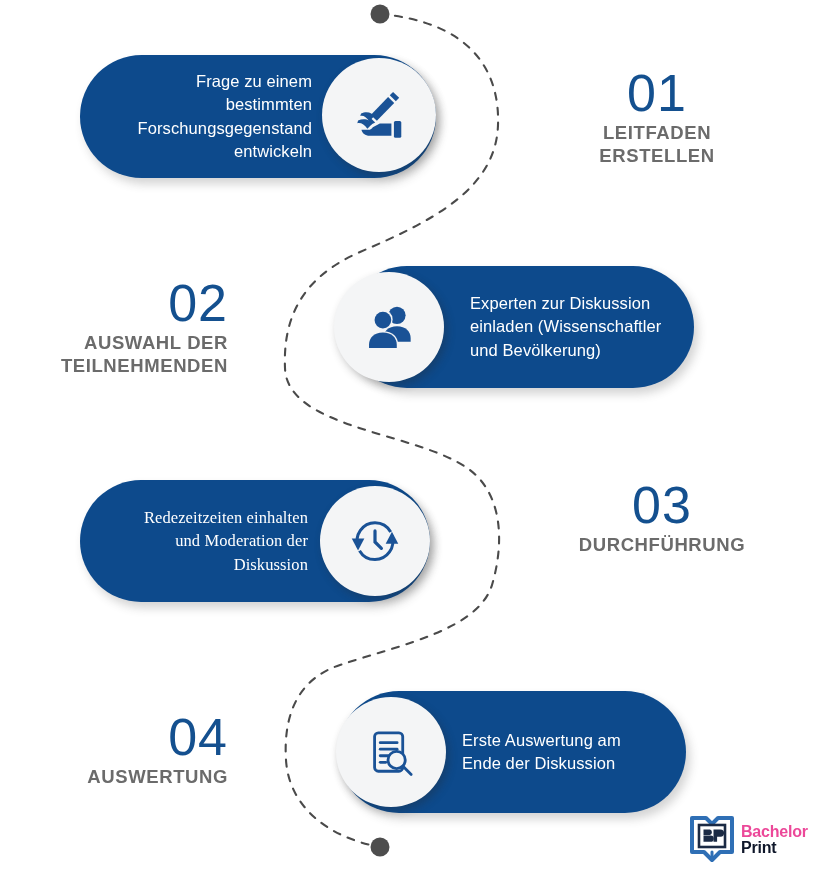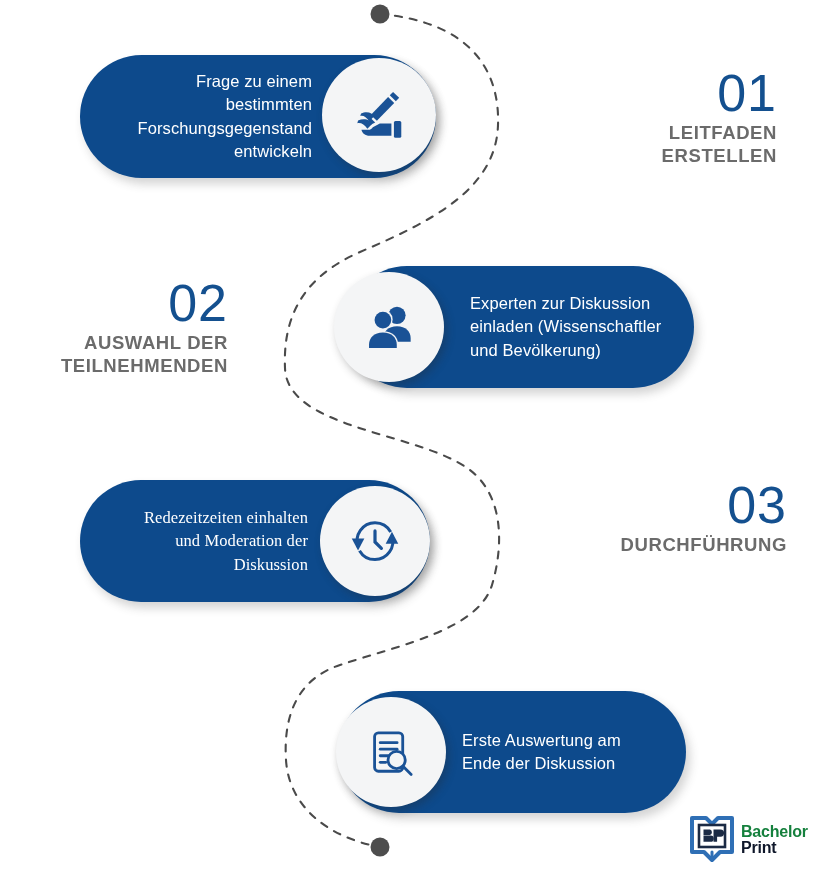--- a/index.html
+++ b/index.html
@@ -74,40 +74,40 @@
   }
   .step-cap {
     color: #6b6b6b;
     font-size: 18.5px;
     font-weight: 700;
     line-height: 1.22;
     letter-spacing: .6px;
     white-space: pre-line;
     margin-top: 3px;
   }
-  .align-left  { text-align: right; }
+  .align-left  { text-align: center; }
   .align-right { text-align: right; }
 
   
   #brand {
     position: absolute;
     left: 690px;
     top: 814px;
     display: flex;
     align-items: center;
     gap: 7px;
     z-index: 5;
   }
   .brand-words {
     display: flex;
     flex-direction: column;
     line-height: 1.03;
   }
   .brand-top {
-    color: #15803d;
+    color: #ec4899;
     font-size: 16px;
     font-weight: 700;
     letter-spacing: -.2px;
   }
   .brand-bot {
     color: #0f172a;
     font-size: 16px;
     font-weight: 700;
     letter-spacing: -.2px;
   }
@@ -210,20 +210,24 @@
         <path d="M18.5 11.5 h22.0 a4 4 0 0 1 4 4 v33.0 a4 4 0 0 1 -4 4 h-22.0 a4 4 0 0 1 -4 -4 v-33.0 a4 4 0 0 1 4 -4 z"></path>
         <path d="M20.5 22.0 h18.0"></path>
         <path d="M20.5 29.0 h18.0"></path>
         <path d="M20.5 36.0 h9.0"></path>
         <path d="M20.5 43.0 h6.0"></path>
         <circle cx="38.0" cy="40.5" r="9.2" fill="#f4f5f6"></circle>
         <path d="M44.8 47.3 L53.5 56.0"></path>
       </g>
     </svg>
   </div>
+  <div class="step-label align-right" style="left:30px; top:712px; width:198px;">
+    <div class="step-num">04</div>
+    <div class="step-cap">AUSWERTUNG</div>
+  </div>
 
   <div id="brand">
     <svg width="44" height="52" viewBox="0 0 44 52">
       <path d="M2 4 h14 l6 6 l6 -6 h14 v34 h-12 l-8 8 l-8 -8 h-12 z" fill="none" stroke="#2f6fb5" stroke-width="4" stroke-linejoin="round"></path>
       <rect x="9" y="11" width="26" height="22" fill="none" stroke="#1b2a44" stroke-width="2.6"></rect>
       <path d="M13.5 15.5 h6.5 a3 3 0 0 1 0 5.6 h-6.5 z
                M13.5 21.6 h7.2 a3.1 3.1 0 0 1 0 6.2 h-7.2 z" fill="#1b2a44"></path>
       <path d="M23.5 15.5 h7.0 a3.6 3.6 0 0 1 0 7.2 h-3.4 v5.1 h-3.6 z" fill="#1b2a44"></path>
       <path d="M22 38 v8" stroke="#2f6fb5" stroke-width="3" stroke-linecap="round"></path>
     </svg>

